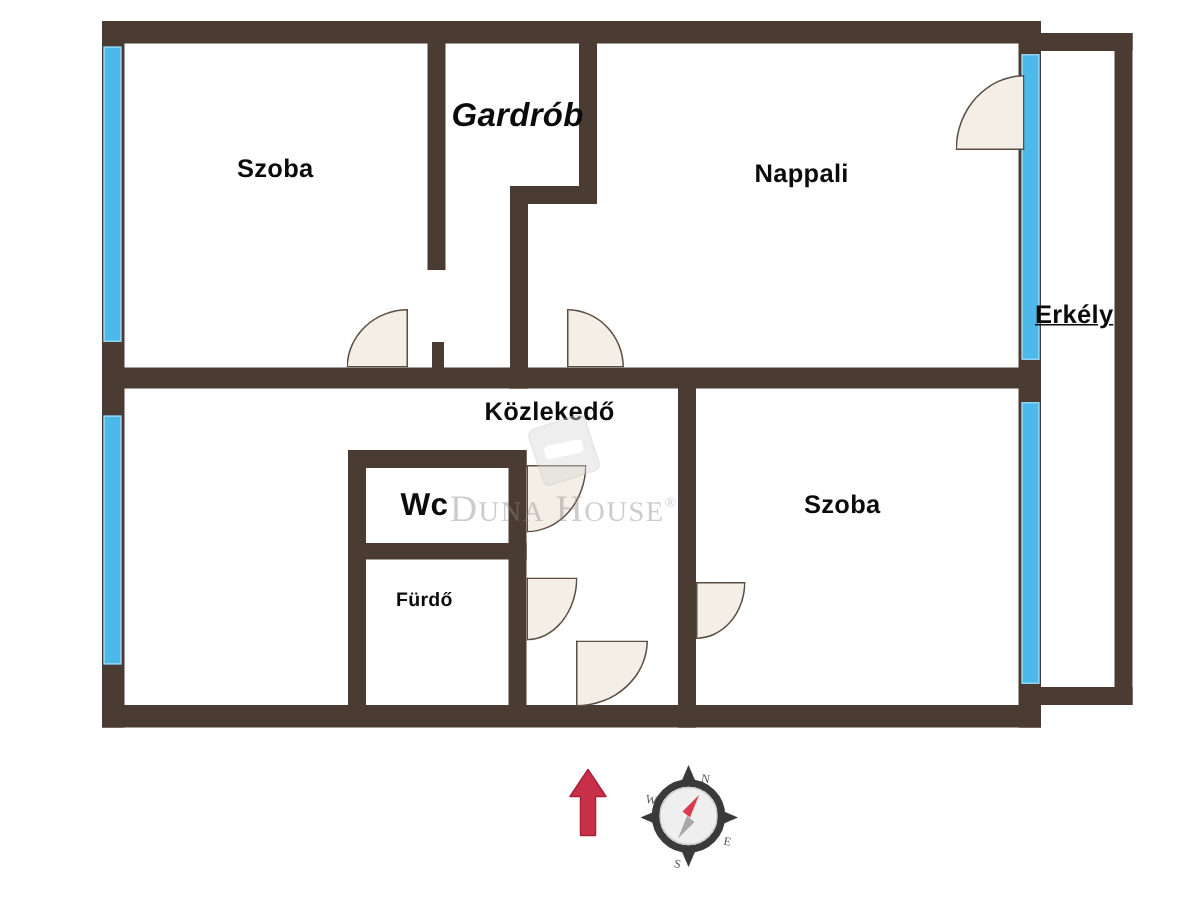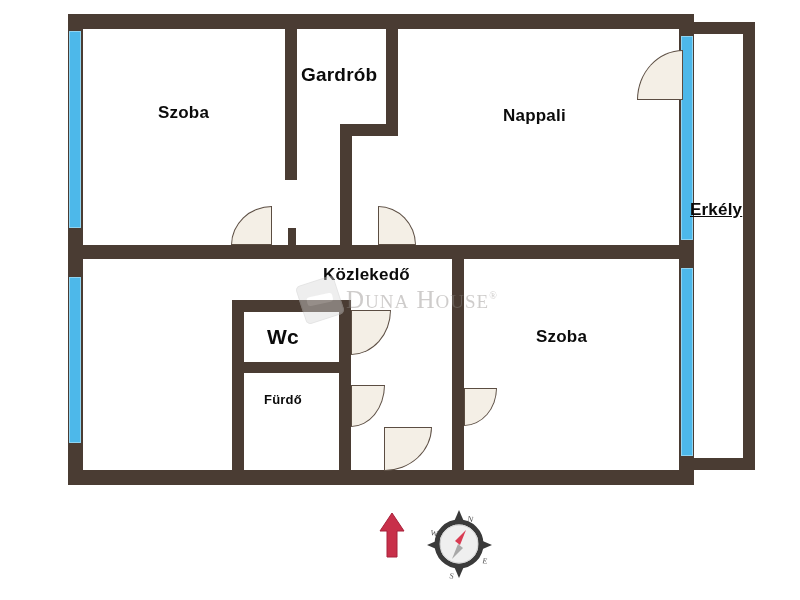--- a/index.html
+++ b/index.html
@@ -86,29 +86,29 @@
 
   <div class="door br" style="left:351px; top:310px; width:40px; height:45px;"></div>
 
   <div class="door br" style="left:351px; top:385px; width:34px; height:42px;"></div>
 
   <div class="door br" style="left:384px; top:427px; width:48px; height:44px;"></div>
 
   <div class="door br" style="left:464px; top:388px; width:33px; height:38px;"></div>
 
   <div class="room-label" style="left:158px; top:103px; font-size:17px;">Szoba</div>
-  <div class="room-label" style="left:301px; top:64px;  font-size:19px;">Gardrób</div>
+  <div class="room-label" style="left:301px; top:64px;  font-size:22px;font-style:italic;">Gardrób</div>
   <div class="room-label" style="left:503px; top:106px; font-size:17px;">Nappali</div>
   <div class="room-label" style="left:690px; top:200px; font-size:17px;text-decoration:underline;">Erkély</div>
   <div class="room-label" style="left:323px; top:265px; font-size:17px;">Közlekedő</div>
   <div class="room-label" style="left:267px; top:325px; font-size:21px;">Wc</div>
   <div class="room-label" style="left:264px; top:392px; font-size:13px;">Fürdő</div>
   <div class="room-label" style="left:536px; top:327px; font-size:17px;">Szoba</div>
 
-  <div id="watermark" style="left:300px; top:280px;">
+  <div id="watermark" style="left:300px; top:280px;flex-direction:column;">
     <div id="wm-logo"></div>
     <div id="wm-text">
       <span><span>D</span><span class="small">UNA</span></span>
       <span><span>H</span><span class="small">OUSE</span></span><span id="wm-reg">®</span>
     </div>
   </div>
 
   <svg id="northarrow" viewBox="0 0 28 46">
     <path d="M14 1 L26 19 L19 19 L19 45 L9 45 L9 19 L2 19 Z" fill="#c8304a" stroke="#a8203a" stroke-width="1" stroke-linejoin="round"></path>
   </svg>

